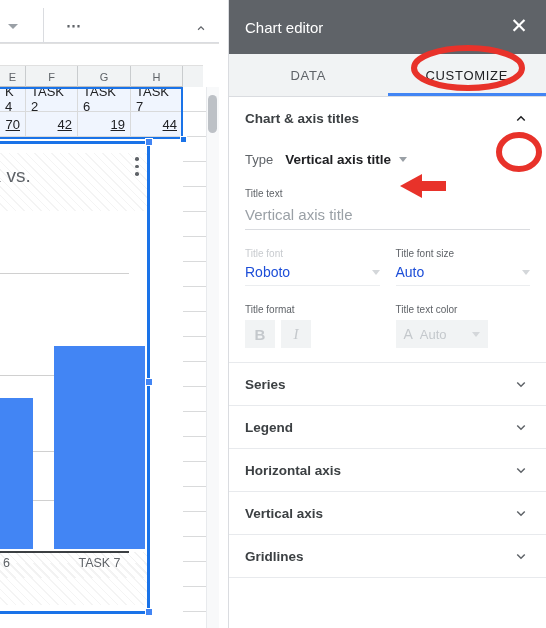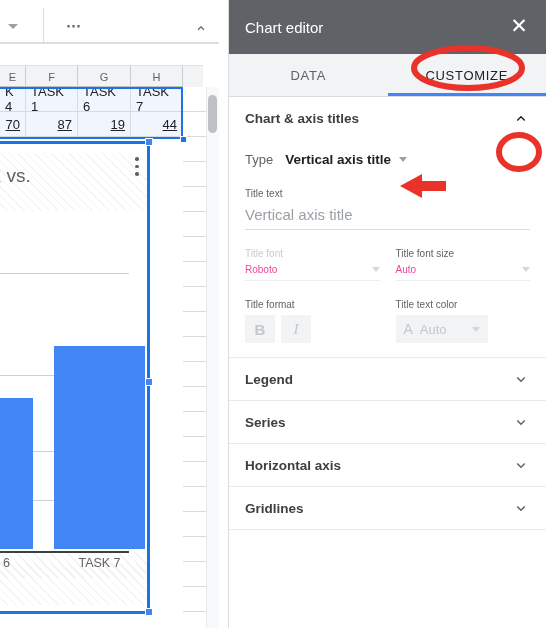--- a/index.html
+++ b/index.html
@@ -243,21 +243,21 @@
   }
   .tinput::placeholder { color: #9aa0a6; }
 
   .two-col { display: flex; padding: 14px 16px 0 16px; gap: 16px; }
   .col { flex: 1; min-width: 0; }
   .dis-select {
     display: flex; align-items: center;
     border-bottom: 1px solid #ebedef;
     padding-bottom: 5px; margin-top: 4px;
   }
-  .dis-select .dv { flex: 1; font-size: 10px; color: #ec4899; }
+  .dis-select .dv { flex: 1; font-size: 14px; color: #1d4ed8; }
   .dis-caret {
     width: 0; height: 0;
     border-left: 4.5px solid transparent; border-right: 4.5px solid transparent;
     border-top: 5px solid #d4d7da;
   }
 
   .fmt-row { display: flex; gap: 6px; margin-top: 5px; }
   .fmt-btn {
     width: 30px; height: 28px; background: #f1f3f4;
     display: flex; align-items: center; justify-content: center;
@@ -302,28 +302,28 @@
     <div class="colhdr">
       <div class="ch" style="left:0;width:26px">E</div>
       <div class="ch" style="left:26px;width:52px">F</div>
       <div class="ch" style="left:78px;width:53px">G</div>
       <div class="ch" style="left:131px;width:52px">H</div>
       <div class="ch empty" style="left:183px;width:20px;border-right:none"></div>
     </div>
 
     <div class="srow" style="top:87px">
       <div class="cell sel lbl" style="left:0;width:26px;justify-content:flex-end">K 4</div>
-      <div class="cell sel lbl" style="left:26px;width:52px">TASK 1</div>
+      <div class="cell sel lbl" style="left:26px;width:52px">TASK 2</div>
       <div class="cell sel lbl" style="left:78px;width:53px">TASK 6</div>
       <div class="cell sel lbl" style="left:131px;width:52px">TASK 7</div>
     </div>
 
     <div class="srow" style="top:112px">
       <div class="cell sel num" style="left:0;width:26px">70</div>
-      <div class="cell sel num" style="left:26px;width:52px">87</div>
+      <div class="cell sel num" style="left:26px;width:52px">42</div>
       <div class="cell sel num" style="left:78px;width:53px">19</div>
       <div class="cell sel num" style="left:131px;width:52px">44</div>
     </div>
 
     <div class="emptygrid">
       <div class="er"></div>
       <div class="er"></div>
       <div class="er"></div>
       <div class="er"></div>
       <div class="er"></div>
@@ -452,44 +452,52 @@
           <span class="ca">A</span>
           <span class="cv">Auto</span>
           <span class="dis-caret"></span>
         </div>
       </div>
     </div>
 
     <div class="divider"></div>
 
     <div class="section">
-      <div class="sname">Legend</div>
+      <div class="sname">Series</div>
       <span class="chev">
         <svg width="18" height="18" viewBox="0 0 24 24">
             <path d="M7 10 L12 15 L17 10" stroke="#5f6368" stroke-width="2" fill="none"></path>
           </svg>
       </span>
     </div>
     <div class="section">
-      <div class="sname">Series</div>
+      <div class="sname">Legend</div>
       <span class="chev">
         <svg width="18" height="18" viewBox="0 0 24 24">
             <path d="M7 10 L12 15 L17 10" stroke="#5f6368" stroke-width="2" fill="none"></path>
           </svg>
       </span>
     </div>
     <div class="section">
       <div class="sname">Horizontal axis</div>
       <span class="chev">
         <svg width="18" height="18" viewBox="0 0 24 24">
             <path d="M7 10 L12 15 L17 10" stroke="#5f6368" stroke-width="2" fill="none"></path>
           </svg>
       </span>
     </div>
     <div class="section">
+      <div class="sname">Vertical axis</div>
+      <span class="chev">
+        <svg width="18" height="18" viewBox="0 0 24 24">
+            <path d="M7 10 L12 15 L17 10" stroke="#5f6368" stroke-width="2" fill="none"></path>
+          </svg>
+      </span>
+    </div>
+    <div class="section">
       <div class="sname">Gridlines</div>
       <span class="chev">
         <svg width="18" height="18" viewBox="0 0 24 24">
             <path d="M7 10 L12 15 L17 10" stroke="#5f6368" stroke-width="2" fill="none"></path>
           </svg>
       </span>
     </div>
   </div>
 
   <svg class="anno" style="left:0;top:0" width="546" height="628">

